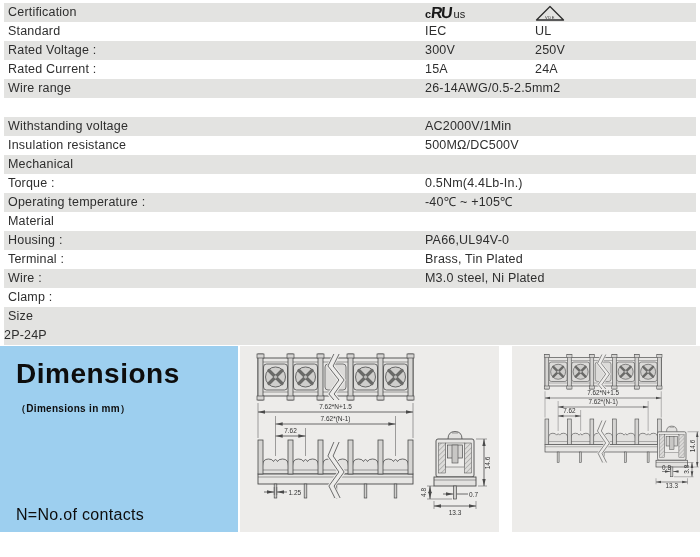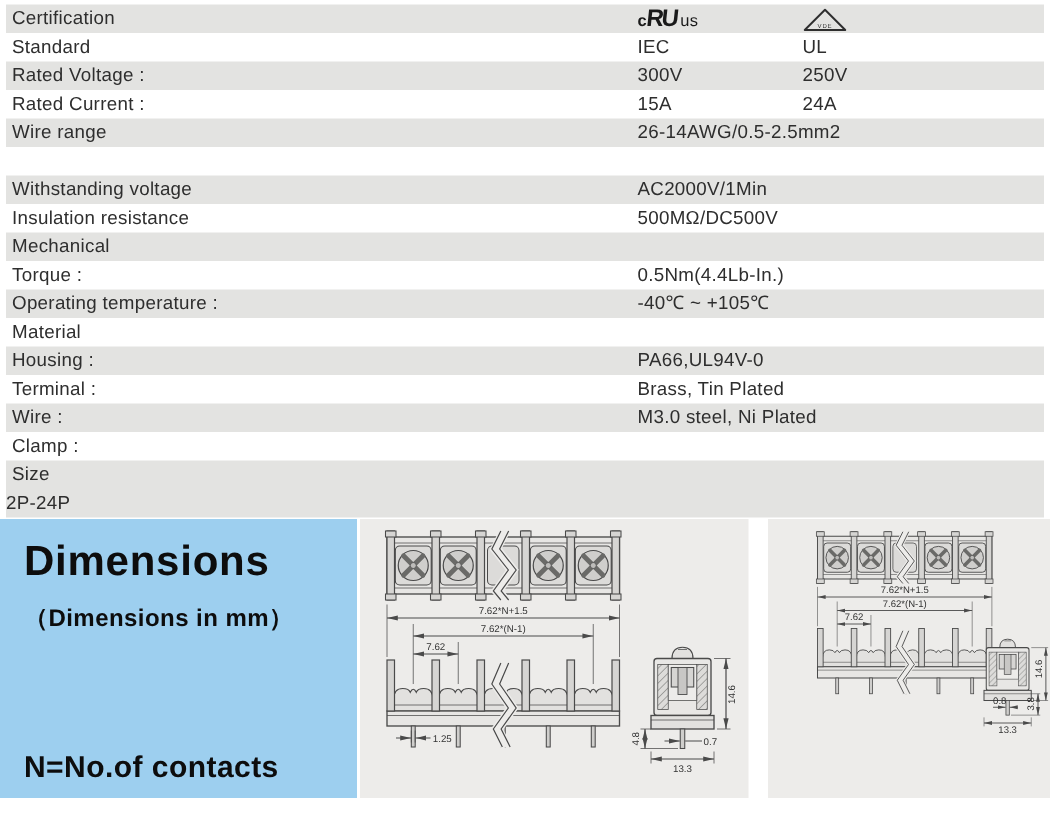--- a/index.html
+++ b/index.html
@@ -23,22 +23,22 @@
   .cul-ru{font-size:16px;font-weight:800;letter-spacing:-1.5px;display:inline-block;transform:skewX(-6deg);margin:0 2px 0 0;}
   .cul-us{font-size:11px;}
   .vde{vertical-align:middle;margin-top:1px;}
   
   .bottom{display:flex;margin-top:1px;height:186px;}
   .blue{
     width:264px;background:#9dcfef;box-sizing:border-box;
     padding:12px 6px 8px 16px;display:flex;flex-direction:column;color:#0d0d0d;
   }
   .dim-title{font-size:28px;font-weight:bold;letter-spacing:.5px;}
-  .dim-sub{font-size:16px;font-weight:bold;margin-top:12px;letter-spacing:.3px;}
-  .dim-note{font-size:20px;font-weight:bold;margin-top:auto;letter-spacing:.3px;}
+  .dim-sub{font-size:10px;font-weight:bold;margin-top:12px;letter-spacing:.3px;}
+  .dim-note{font-size:16px;font-weight:normal;margin-top:auto;letter-spacing:.3px;}
   .dpanel{background:#edecea;}
   .dp1{width:259px;margin-left:2px;}
   .dp2{width:188px;margin-left:13px;}
   
   .dl{stroke:#4a4a4a;stroke-width:0.8;fill:none;}
   .thin{stroke:#4a4a4a;stroke-width:0.5;}
   text{font-family:"Liberation Sans",sans-serif;fill:#333;}
   .dt{font-size:6.5px;}
   .dt2{font-size:8.5px;}
 </style>

